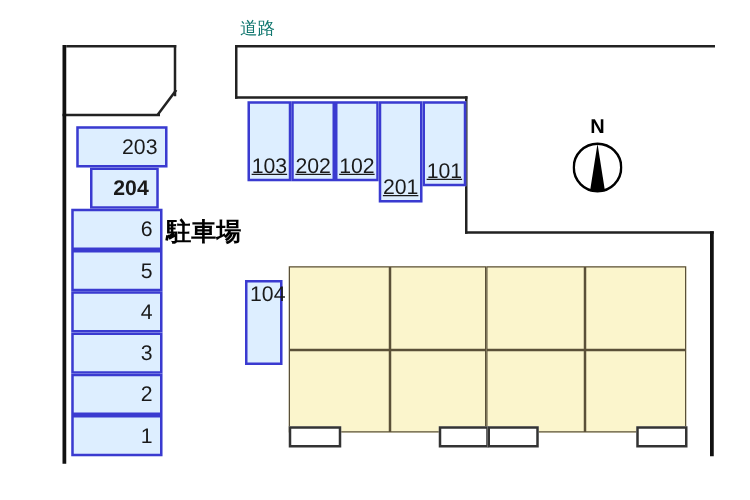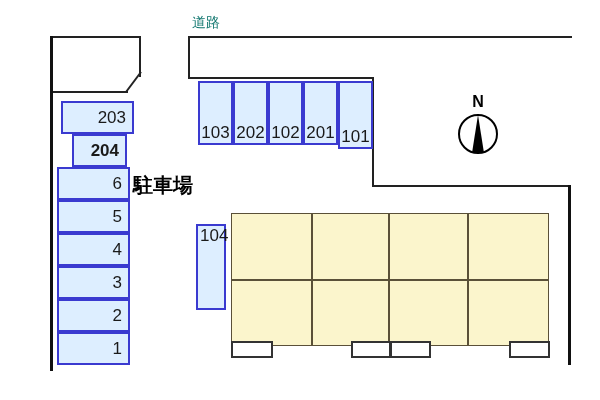--- a/index.html
+++ b/index.html
@@ -50,20 +50,21 @@
     display: flex;
     align-items: center;
     justify-content: flex-end;
   }
   .stall-top {
     display: flex;
     align-items: flex-end;
     justify-content: center;
     padding-bottom: 2px;
     font-size: 17px;
+    text-decoration: underline;
   }
   .stall-104 {
     display: flex;
     align-items: flex-start;
     justify-content: flex-start;
     padding: 1px 0 0 2px;
     font-size: 17px;
   }
 
   
@@ -162,28 +163,28 @@
 
   <div class="stall stall-top" style="left:198px; top:81px; width:35px; height:64px;">
     <span>103</span>
   </div>
   <div class="stall stall-top" style="left:233px; top:81px; width:35px; height:64px;">
     <span>202</span>
   </div>
   <div class="stall stall-top" style="left:268px; top:81px; width:35px; height:64px;">
     <span>102</span>
   </div>
-  <div class="stall stall-top" style="left:303px; top:81px; width:35px; height:64px;">
+  <div class="stall stall-top" style="left:303px; top:81px; width:35px; height:81px;">
     <span>201</span>
   </div>
   <div class="stall stall-top" style="left:338px; top:81px; width:35px; height:68px;">
     <span>101</span>
   </div>
 
-  <div class="stall stall-104" style="left:196px; top:224px; width:30px; height:86px;text-align:right;">
+  <div class="stall stall-104" style="left:196px; top:224px; width:30px; height:68px;text-align:right;">
     <span>104</span>
   </div>
 
   <div class="bldg-unit" style="left:231px; top:213px; width:81px; height:67px;"></div>
   <div class="bldg-unit" style="left:312px; top:213px; width:77px; height:67px;"></div>
   <div class="bldg-unit" style="left:389px; top:213px; width:79px; height:67px;"></div>
   <div class="bldg-unit" style="left:468px; top:213px; width:81px; height:67px;"></div>
 
   <div class="bldg-unit" style="left:231px; top:280px; width:81px; height:66px;"></div>
   <div class="bldg-unit" style="left:312px; top:280px; width:77px; height:66px;"></div>

